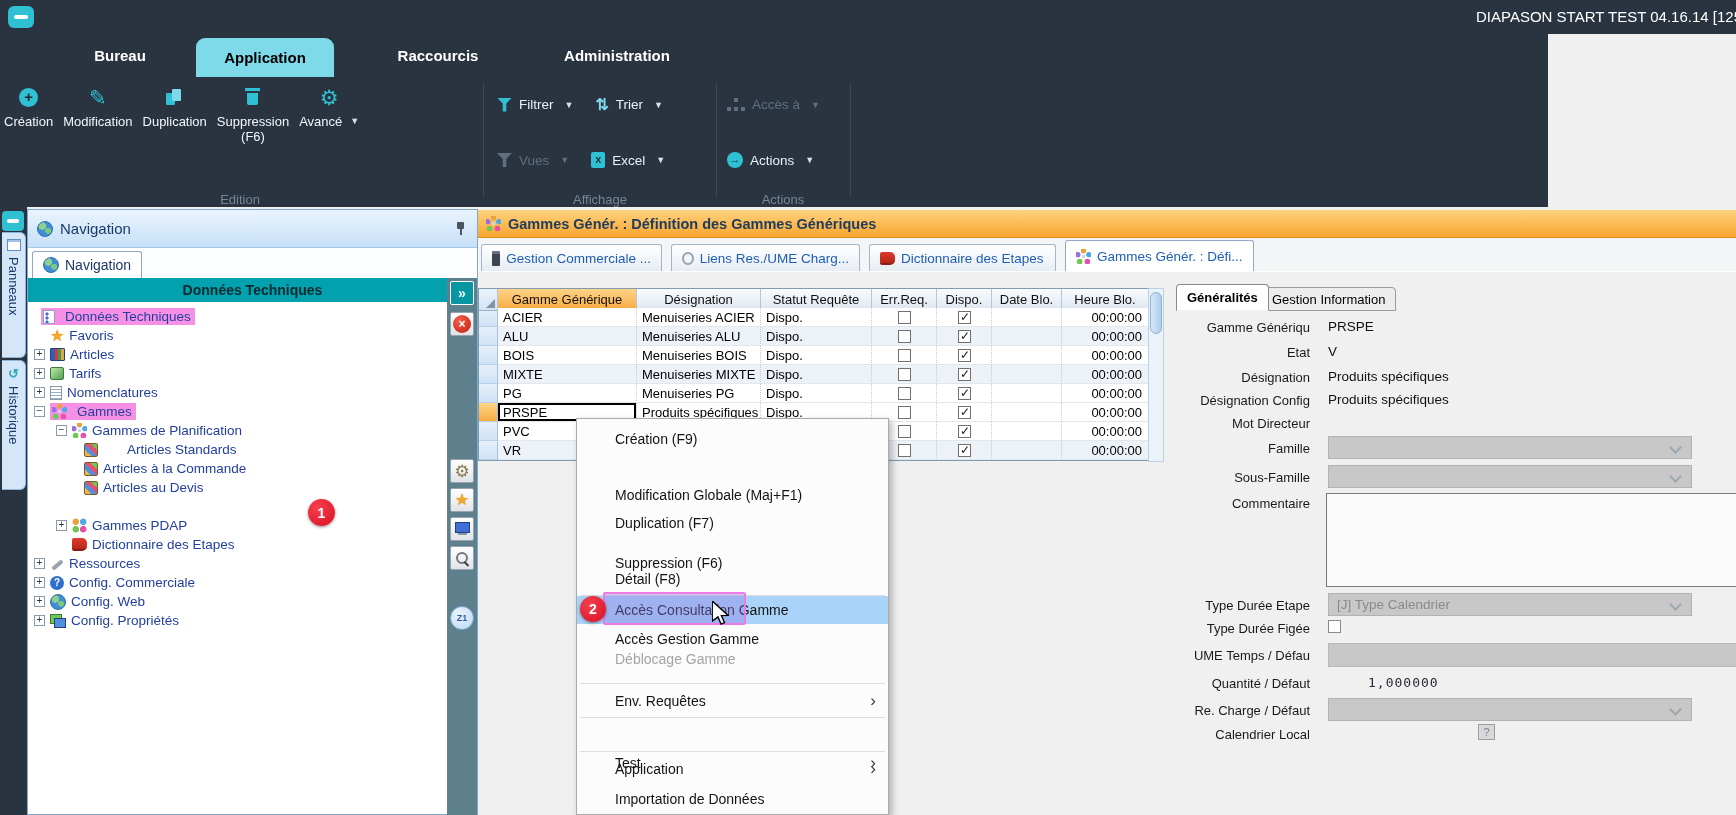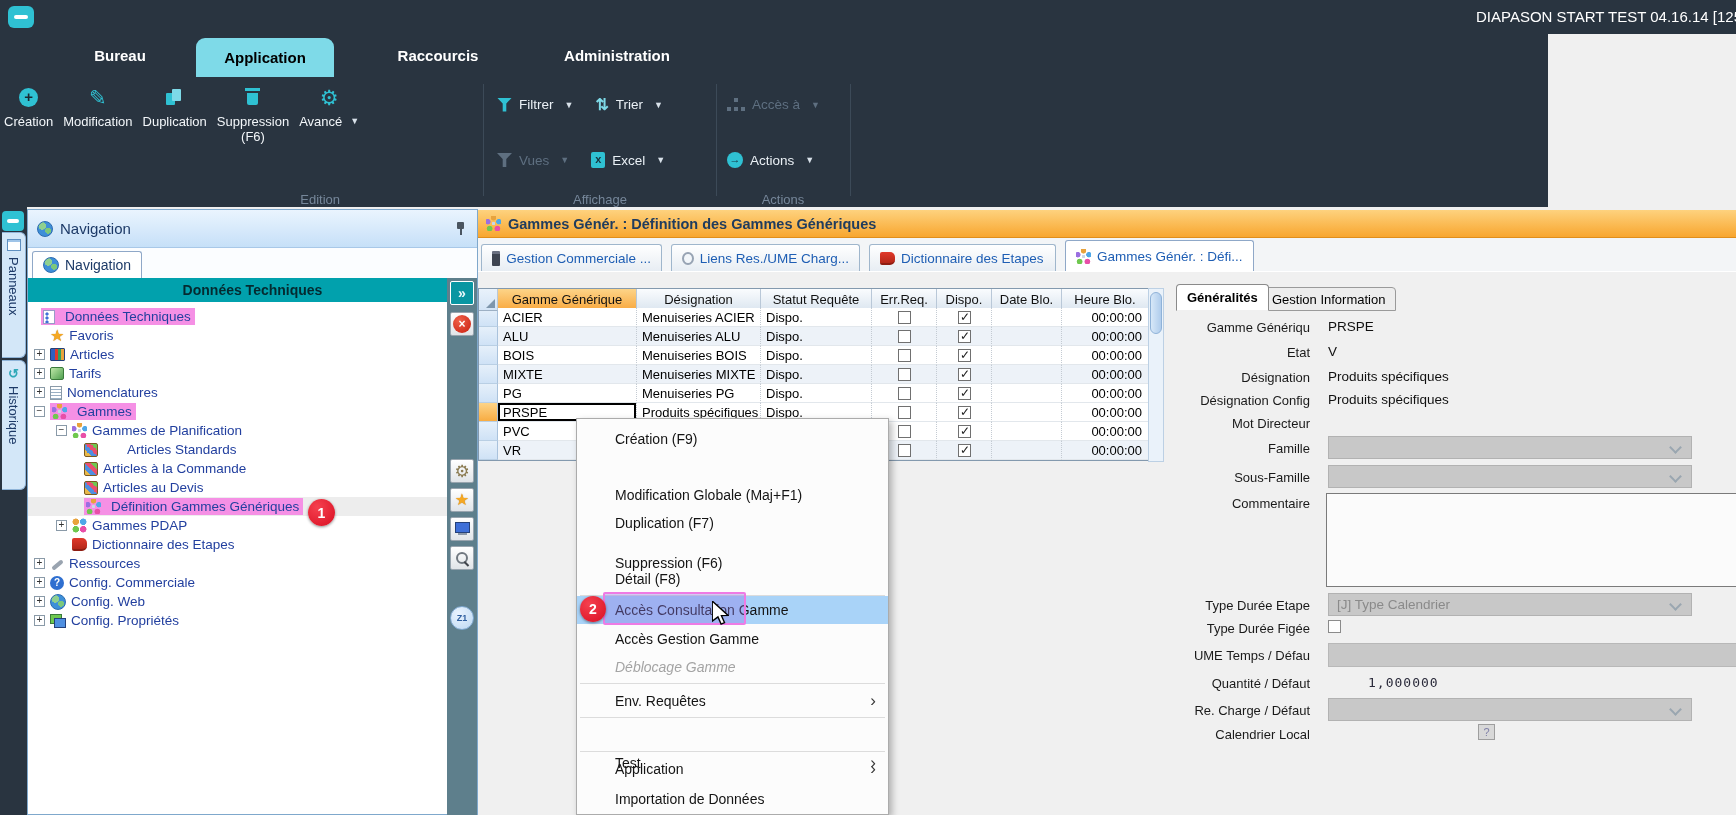--- a/index.html
+++ b/index.html
@@ -306,21 +306,21 @@
       </div>
     </div>
     <div class="abs" style="left:727px;top:118px;">
       <div class="tool">
         <span class="i-actions"></span>
         <span>Actions</span>
         <span class="dd">▼</span>
       </div>
     </div>
 
-    <div class="glabel" style="left:140px;width:200px;text-align:right;">Edition</div>
+    <div class="glabel" style="left:140px;width:200px;">Edition</div>
     <div class="glabel" style="left:500px;width:200px;">Affichage</div>
     <div class="glabel" style="left:690px;width:186px;">Actions</div>
   </div>
 
   <div class="lstrip">
     <div class="collapsebtn"></div>
     <div class="vtab" style="top:25px;height:118px;">
       <span class="i-panlist"></span>
       <span class="vtxt">Panneaux</span>
     </div>
@@ -407,26 +407,20 @@
         <span class="i-cube ticon"></span>
         <span>Articles Standards</span>
       </div>
       <div class="trow lvl3" style="top:152px;">
         <span class="i-cube ticon"></span>
         <span>Articles à la Commande</span>
       </div>
       <div class="trow lvl3" style="top:171px;">
         <span class="i-cube ticon"></span>
         <span>Articles au Devis</span>
-      </div>
-      <div class="trow lvl3 selrow" style="top:190px;">
-        <span class="hl">
-            <span class="i-gamme ticon"></span>
-        <span>Définition Gammes Génériques</span>
-          </span>
       </div>
       <div class="trow lvl2" style="top:209px;">
         <span class="expander">+</span>
         <span class="i-pdap ticon"></span>
         <span>Gammes PDAP</span>
       </div>
       <div class="trow lvl2" style="top:228px;">
         <span class="tspace"></span>
           <span class="i-bookred ticon"></span>
         <span>Dictionnaire des Etapes</span>
@@ -654,21 +648,21 @@
 
   <div class="cmenu">
     <div class="mi" style="top:6px;">Création (F9)</div>
     <div class="mi" style="top:62px;">Modification Globale (Maj+F1)</div>
     <div class="mi" style="top:90px;">Duplication (F7)</div>
     <div class="mi" style="top:118px;margin-top:12px;">Suppression (F6)</div>
     <div class="mi" style="top:146px;">Détail (F8)</div>
     <div class="msep" style="top:176px;"></div>
     <div class="mi hlband" style="top:177px;">Accès Consultation Gamme</div>
     <div class="mi" style="top:206px;">Accès Gestion Gamme</div>
-    <div class="mi disabled" style="top:234px;font-style:italic;">Déblocage Gamme</div>
+    <div class="mi disabled" style="top:226px;">Déblocage Gamme</div>
     <div class="msep" style="top:264px;"></div>
     <div class="mi" style="top:268px;">
       <span>Env. Requêtes</span>
       <span class="subarrow">›</span>
     </div>
     <div class="msep" style="top:298px;"></div>
     <div class="mi" style="top:302px;margin-top:28px;">
       <span>Test</span>
       <span class="subarrow">›</span>
     </div>

